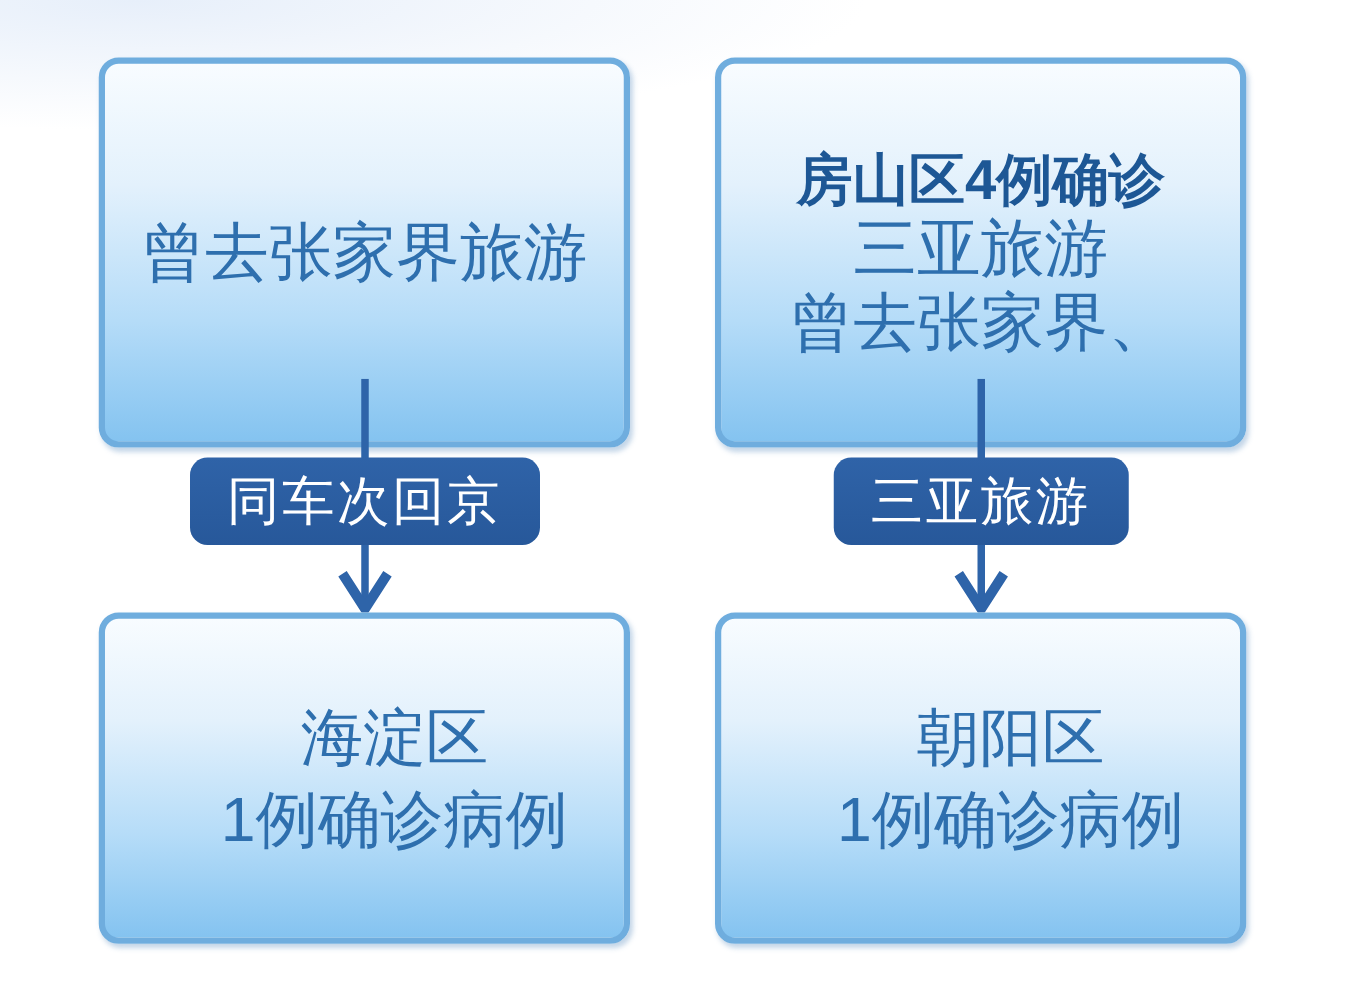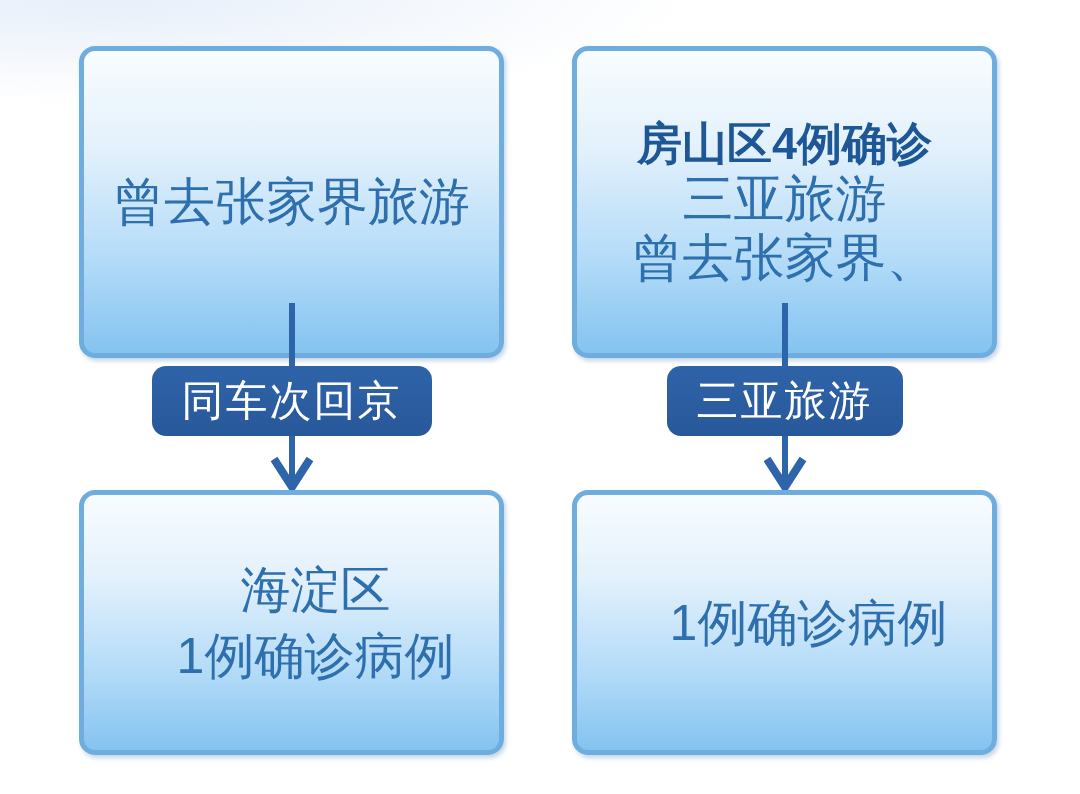--- a/index.html
+++ b/index.html
@@ -131,18 +131,19 @@
 
     <div class="connector">
       <svg class="arrow" width="48" height="187" viewBox="0 0 48 187">
         <line x1="24" y1="0" x2="24" y2="180" stroke="#2e64a9" stroke-width="6"></line>
         <path d="M 6 156 L 24 184 L 42 156" fill="none" stroke="#2e64a9" stroke-width="8" stroke-linejoin="miter"></path>
       </svg>
       <div class="badge">三亚旅游</div>
     </div>
 
     <div class="box bottom-box">
+      <div class="box-body">朝阳区</div>
       <div class="box-body">1例确诊病例</div>
     </div>
 
   </div>
 
 </div>
 
 </body></html>

